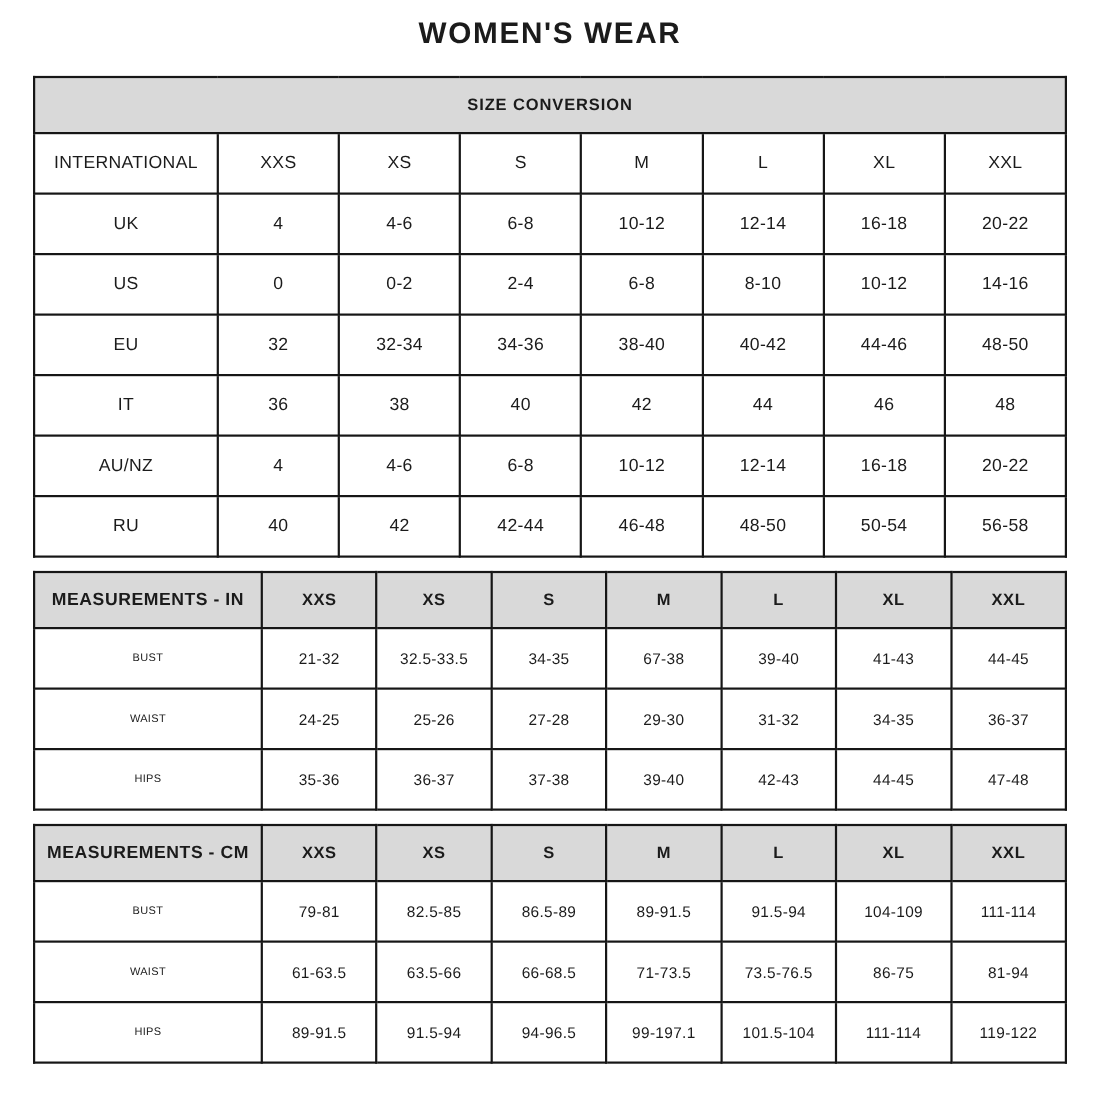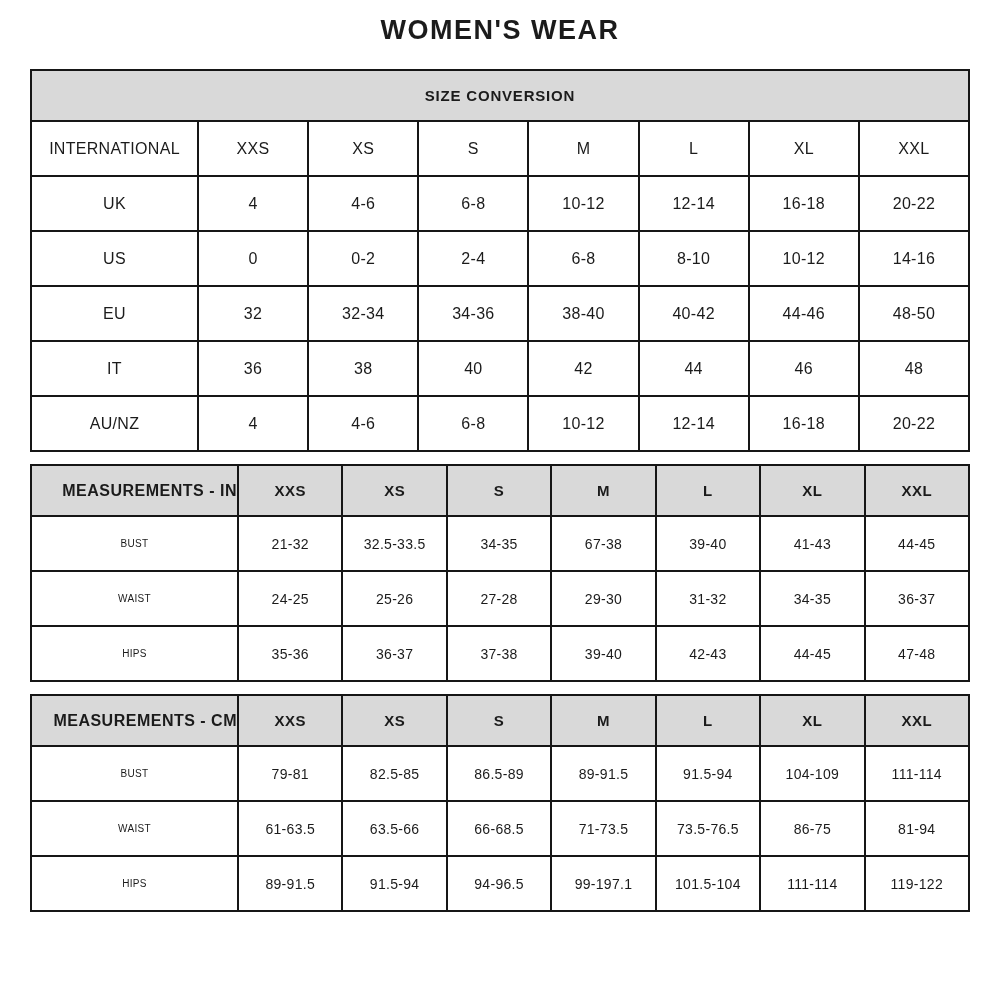--- a/index.html
+++ b/index.html
@@ -46,21 +46,21 @@
   
   .t2 col.label-col { width: 207px; }
   .t2 td { height: 55px; font-size: 14px; }
   .t2 tr.head td {
     background: #d9d9d9;
     height: 51px;
     font-weight: bold;
     font-size: 15px;
     letter-spacing: 0.5px;
   }
-  .t2 tr.head td.lbl { font-size: 16px; text-align: right; }
+  .t2 tr.head td.lbl { font-size: 16px; }
   .t2 td.lbl { font-size: 10px; }
 </style>
 </head>
 <body>
 
 <div class="page-title">WOMEN'S WEAR</div>
 
 <div class="sheet">
 
   <table class="t1">
@@ -130,20 +130,30 @@
     </tr>
     <tr>
       <td>AU/NZ</td>
       <td>4</td>
       <td>4-6</td>
       <td>6-8</td>
       <td>10-12</td>
       <td>12-14</td>
       <td>16-18</td>
       <td>20-22</td>
+    </tr>
+    <tr>
+      <td>RU</td>
+      <td>40</td>
+      <td>42</td>
+      <td>42-44</td>
+      <td>46-48</td>
+      <td>48-50</td>
+      <td>50-54</td>
+      <td>56-58</td>
     </tr>
   </tbody>
     </table>
 
   <div class="gap"></div>
 
   <table class="t2">
     <colgroup>
         <col class="label-col">
         <col>

